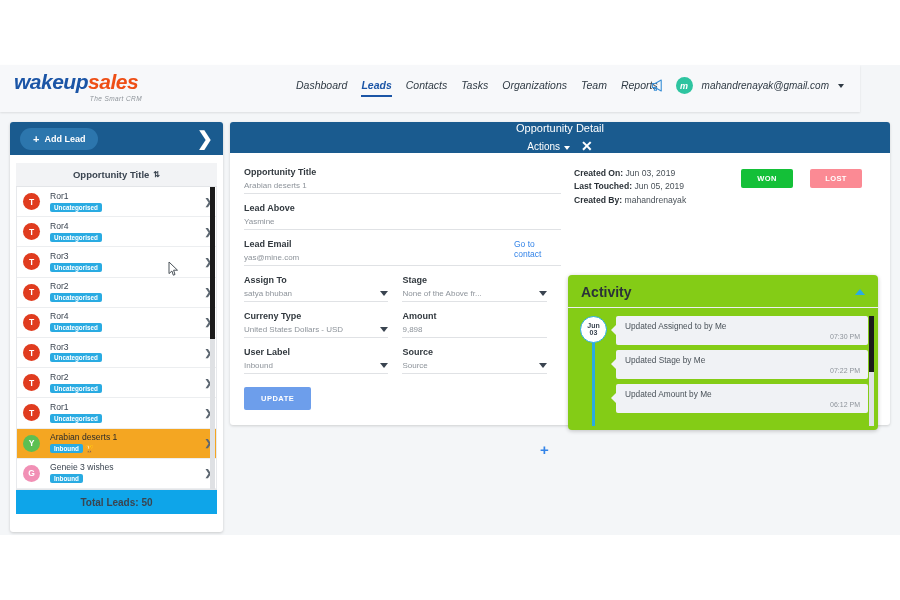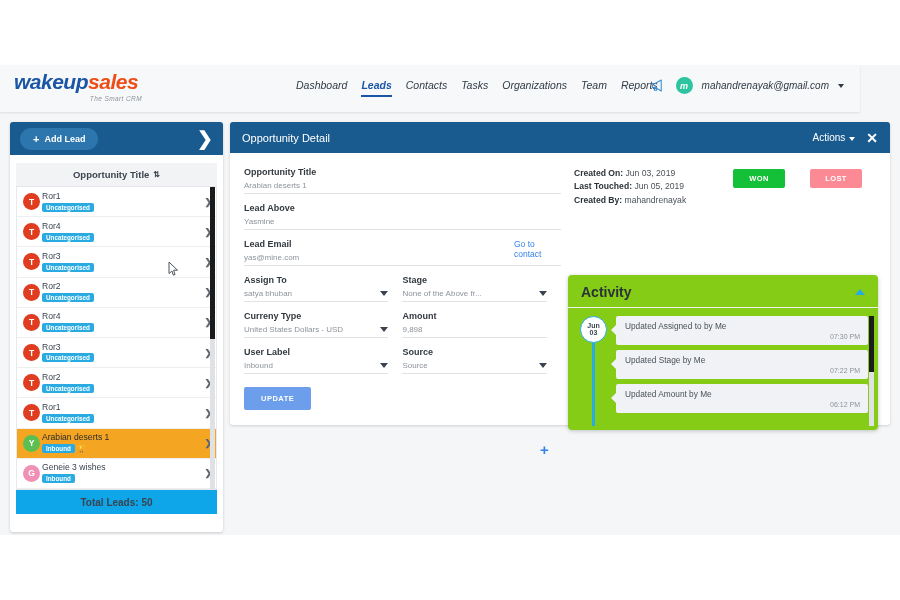--- a/index.html
+++ b/index.html
@@ -87,21 +87,21 @@
     height: 30.2px; display: flex; align-items: center;
     border-bottom: 1px solid #eceef0; padding: 0 4px 0 6px; position: relative;
     cursor: pointer; background: #fff;
   }
   .lead-row.selected { background: #f4a622; }
   .lead-avatar {
     width: 17px; height: 17px; border-radius: 50%; flex: 0 0 17px;
     color: #fff; font-size: 8.5px; font-weight: bold;
     display: flex; align-items: center; justify-content: center;
   }
-  .lead-body { margin-left: 2px; flex: 1; min-width: 0; }
+  .lead-body { margin-left: 10px; flex: 1; min-width: 0; }
   .lead-title { font-size: 8.6px; color: #3a4450; line-height: 1.15; }
   .lead-row.selected .lead-title { color: #2b2b2b; }
   .badge-wrap { display: flex; align-items: center; gap: 3px; margin-top: 1px; }
   .badge {
     background: #29abe2; color: #fff; font-size: 6.3px; font-weight: bold;
     padding: 1px 4px; border-radius: 2px; display: inline-block;
   }
   .trophy { font-size: 7px; line-height: 1; }
   .chev-right-sm { font-size: 9px; color: #5c6670; font-weight: bold; margin-left: 4px; }
   .list-scroll-track {
@@ -120,20 +120,21 @@
   .cursor-arrow { position: absolute; left: 168px; top: 196px; width: 11px; height: 15px; }
   
   .right-panel {
     position: absolute; left: 230px; top: 57px; width: 660px; height: 303px;
     background: #fff; border-radius: 3px; box-shadow: 0 1px 3px rgba(0,0,0,.16);
   }
   .detail-head {
     height: 31px; background: #1a5b8f; display: flex; align-items: center;
     justify-content: space-between; padding: 0 12px;
     border-radius: 3px 3px 0 0;
+    flex-direction: column;
   }
   .detail-title { color: #fff; font-size: 11px; }
   .head-right { display: flex; align-items: center; gap: 11px; }
   .actions-label { color: #fff; font-size: 10px; cursor: pointer; }
   .caret-white {
     width: 0; height: 0; border-left: 3.5px solid transparent;
     border-right: 3.5px solid transparent; border-top: 4px solid #fff;
     display: inline-block; margin-left: 4px;
   }
   .close-x { color: #fff; font-size: 14px; font-weight: bold; cursor: pointer; line-height: 1; }
@@ -165,21 +166,21 @@
     letter-spacing: .5px; margin-top: 4px;
   }
   .plus-blue {
     color: #3484e8; font-size: 15px; font-weight: bold; position: absolute;
     left: 540px; top: 377px; cursor: pointer; line-height: 1;
   }
   
   .meta-col { margin-left: 13px; width: 305px; position: relative; }
   .meta-row { font-size: 8.6px; color: #4a5259; line-height: 1.55; }
   .meta-row b { color: #2b3238; }
-  .won-lost { position: absolute; right: 14px; top: 2px; display: flex; gap: 25px; }
+  .won-lost { position: absolute; right: 14px; top: 2px; display: flex; gap: 17px; }
   .wl-btn {
     width: 52px; height: 19px; border-radius: 2px; border: none; cursor: pointer;
     color: #fff; font-size: 7.5px; font-weight: bold; letter-spacing: .4px;
     display: flex; align-items: center; justify-content: center;
   }
   .won { background: #14c038; }
   .lost { background: #fb8a94; }
   
   .activity-card {
     position: absolute; left: 568px; top: 210px; width: 310px; height: 155px;

